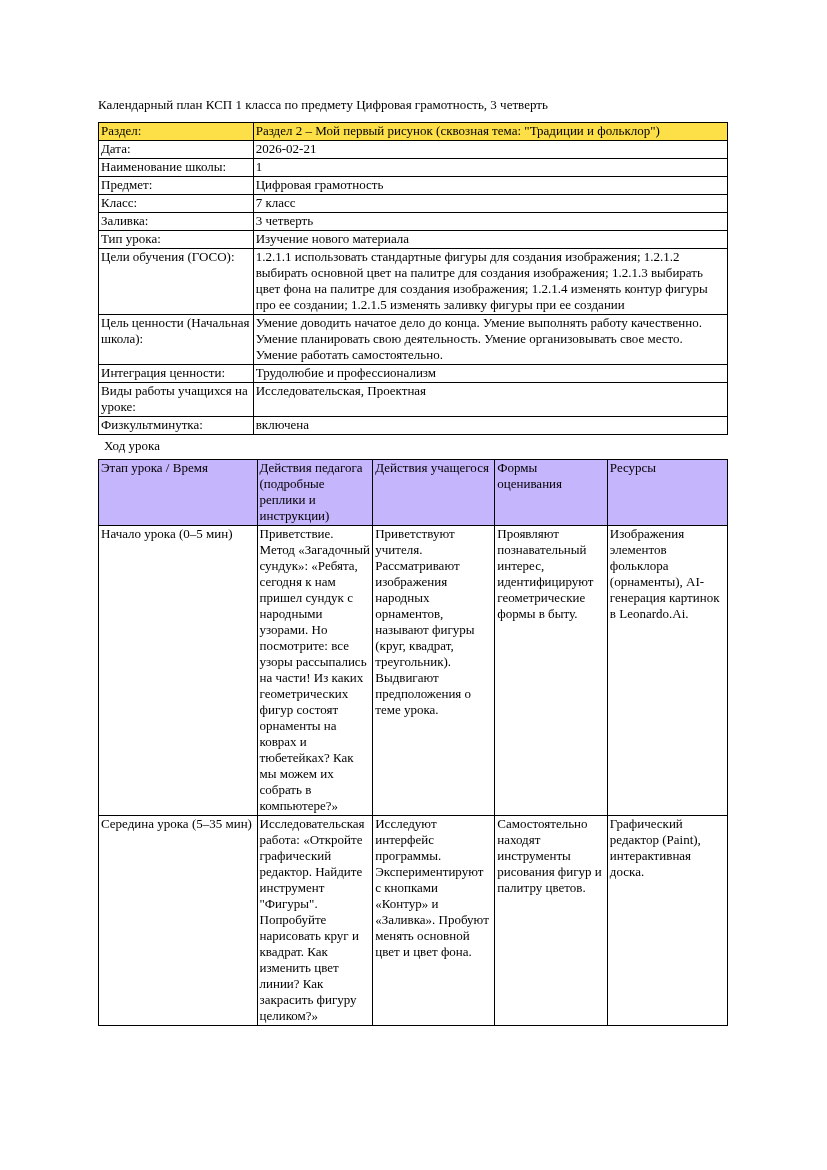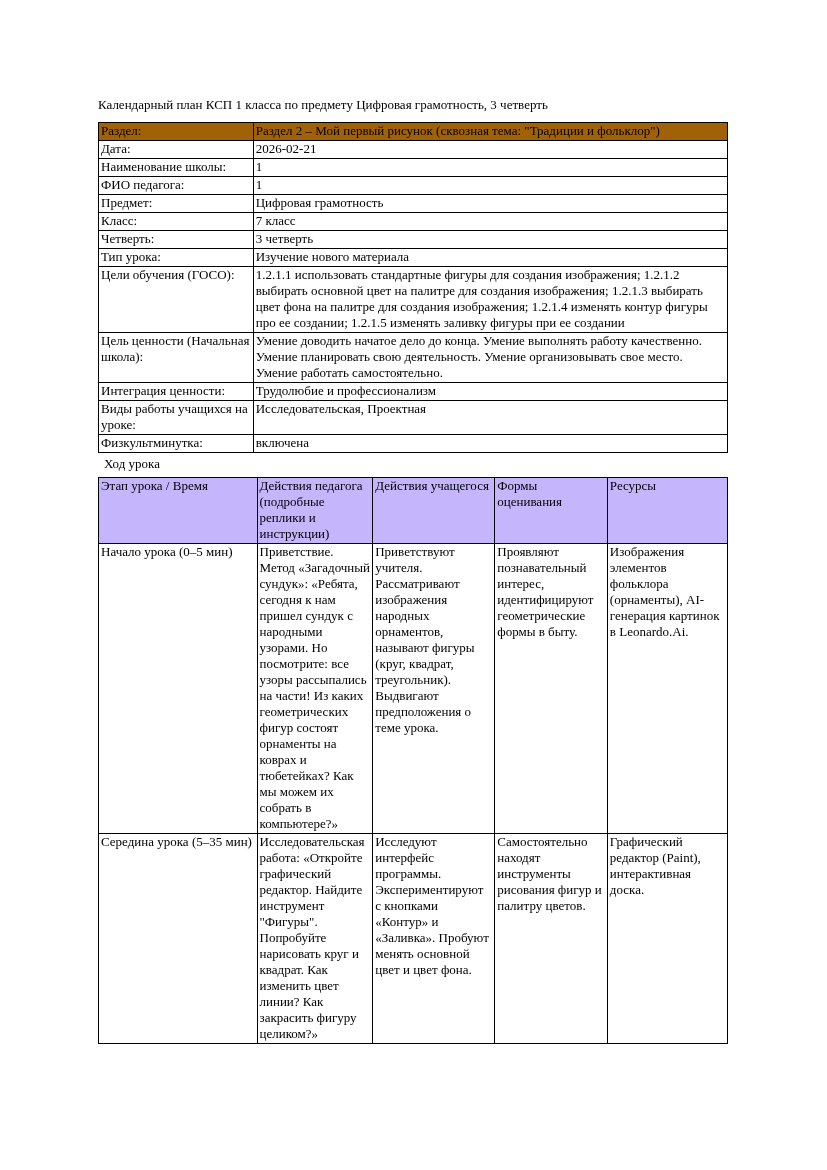--- a/index.html
+++ b/index.html
@@ -38,21 +38,21 @@
     padding: 0 2px 1px 2px;
     vertical-align: top;
     font-size: 13px;
     line-height: 16px;
     font-weight: normal;
     text-align: left;
     overflow-wrap: break-word;
   }
   .info-table col.c-label { width: 24.6%; }
   .info-table col.c-value { width: 75.4%; }
-  .info-table tr.shaded td { background: #a16207; }
+  .info-table tr.shaded td { background: #fde047; }
   .lesson-table th { background: #c4b5fd; }
   .lesson-table col.lc1 { width: 25.2%; }
   .lesson-table col.lc2 { width: 18.4%; }
   .lesson-table col.lc3 { width: 19.4%; }
   .lesson-table col.lc4 { width: 17.9%; }
   .lesson-table col.lc5 { width: 19.1%; }
   .flow-label {
     font-size: 13px;
     line-height: 16px;
     margin: 3px 0 5px 6px;
@@ -78,33 +78,29 @@
         </tr>
         <tr>
           <td>Дата:</td>
           <td>2026-02-21</td>
         </tr>
         <tr>
           <td>Наименование школы:</td>
           <td>1</td>
         </tr>
         <tr>
-          <td>ФИО педагога:</td>
-          <td>1</td>
-        </tr>
-        <tr>
           <td>Предмет:</td>
           <td>Цифровая грамотность</td>
         </tr>
         <tr>
           <td>Класс:</td>
           <td>7 класс</td>
         </tr>
         <tr>
-          <td>Четверть:</td>
+          <td>Заливка:</td>
           <td>3 четверть</td>
         </tr>
         <tr>
           <td>Тип урока:</td>
           <td>Изучение нового материала</td>
         </tr>
         <tr>
           <td>Цели обучения (ГОСО):</td>
           <td>1.2.1.1 использовать стандартные фигуры для создания изображения; 1.2.1.2 выбирать основной цвет на палитре для создания изображения; 1.2.1.3 выбирать цвет фона на палитре для создания изображения; 1.2.1.4 изменять контур фигуры про ее создании; 1.2.1.5 изменять заливку фигуры при ее создании</td>
         </tr>

